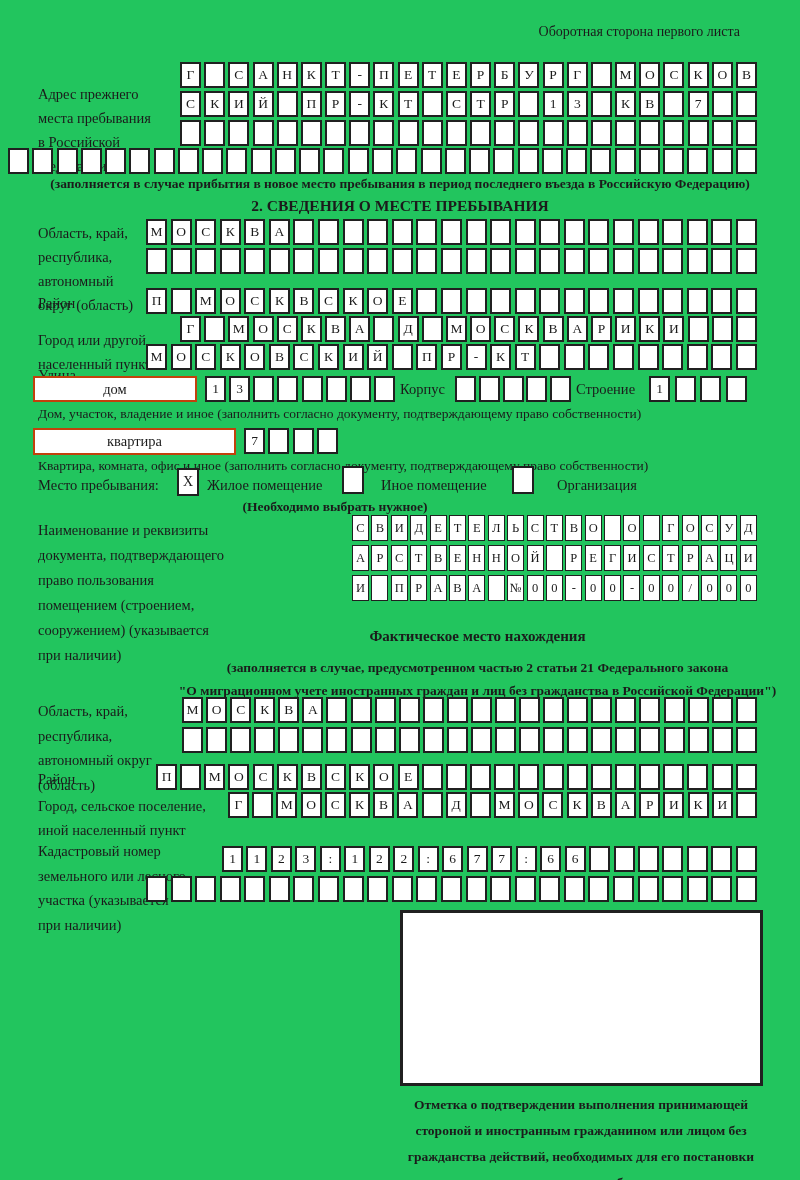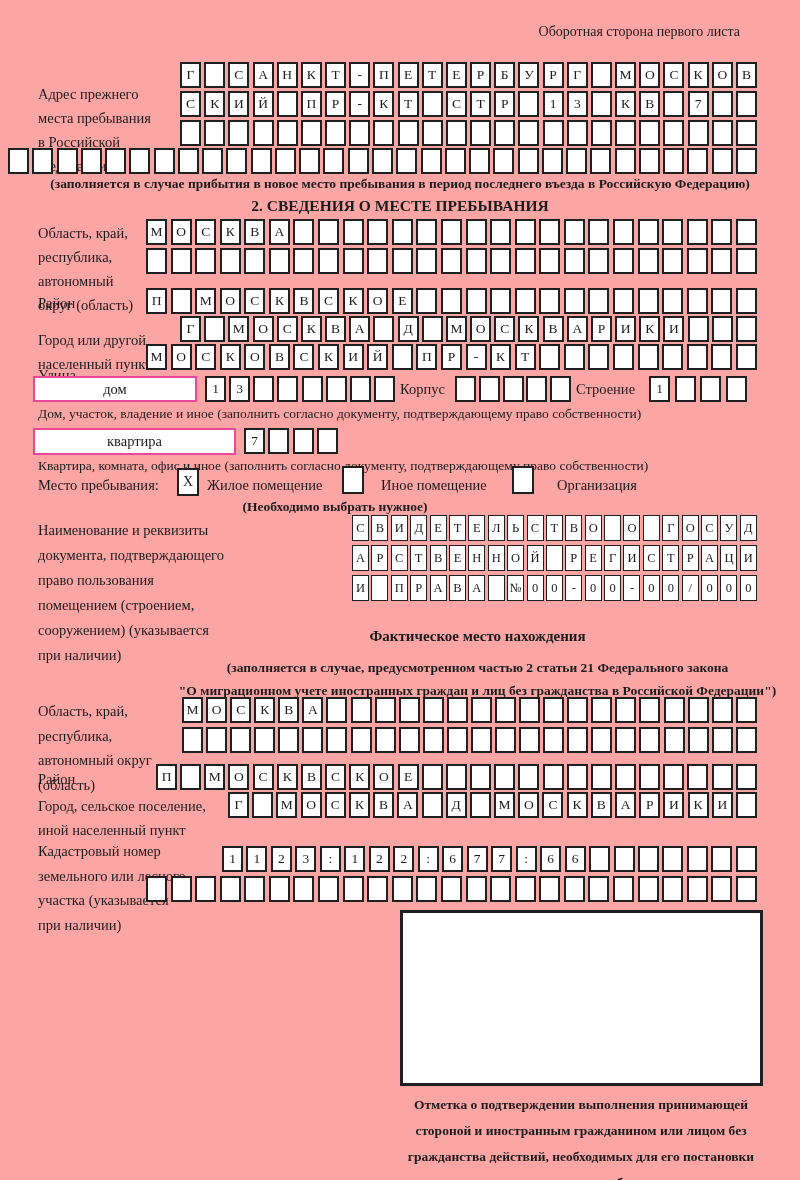--- a/index.html
+++ b/index.html
@@ -1,27 +1,27 @@
 <!DOCTYPE html>
 <html><head>
 <meta charset="utf-8">
 <style>
   html,body{margin:0;padding:0;background:#fff;}
-  #page{position:relative;width:800px;height:1180px;background:#fca5a5;overflow:hidden;
+  #page{position:relative;width:800px;height:1180px;background:#22c55e;overflow:hidden;
         font-family:"Liberation Serif",serif;color:#1b1b1b;}
   .abs{position:absolute;}
   .label{font-size:14.5px;line-height:24px;white-space:pre;}
   .caption{font-size:13.5px;white-space:pre;}
   .center{text-align:center;font-weight:bold;}
   .bold{font-weight:bold;}
   .cellrow{display:flex;justify-content:space-between;}
   .cell{flex:none;width:21px;height:26px;border:2px solid #202020;box-sizing:border-box;
         display:flex;align-items:center;justify-content:center;font-size:13.5px;background:#fff;}
   .cellrow.small .cell{width:17px;border-width:1.8px;font-size:12.5px;}
-  .fieldbox{border:2px solid #ec4899;box-sizing:border-box;display:flex;align-items:center;
+  .fieldbox{border:2px solid #c2410c;box-sizing:border-box;display:flex;align-items:center;
         justify-content:center;font-size:14.5px;background:#fff;}
   .checkbox{width:22px;height:28px;border:2px solid #202020;box-sizing:border-box;display:flex;
         align-items:center;justify-content:center;font-size:14px;background:#fff;}
   .stampbox{border:3px solid #202020;box-sizing:border-box;background:#fff;}
 </style>
 </head>
 <body>
 
 <div id="page">
 

